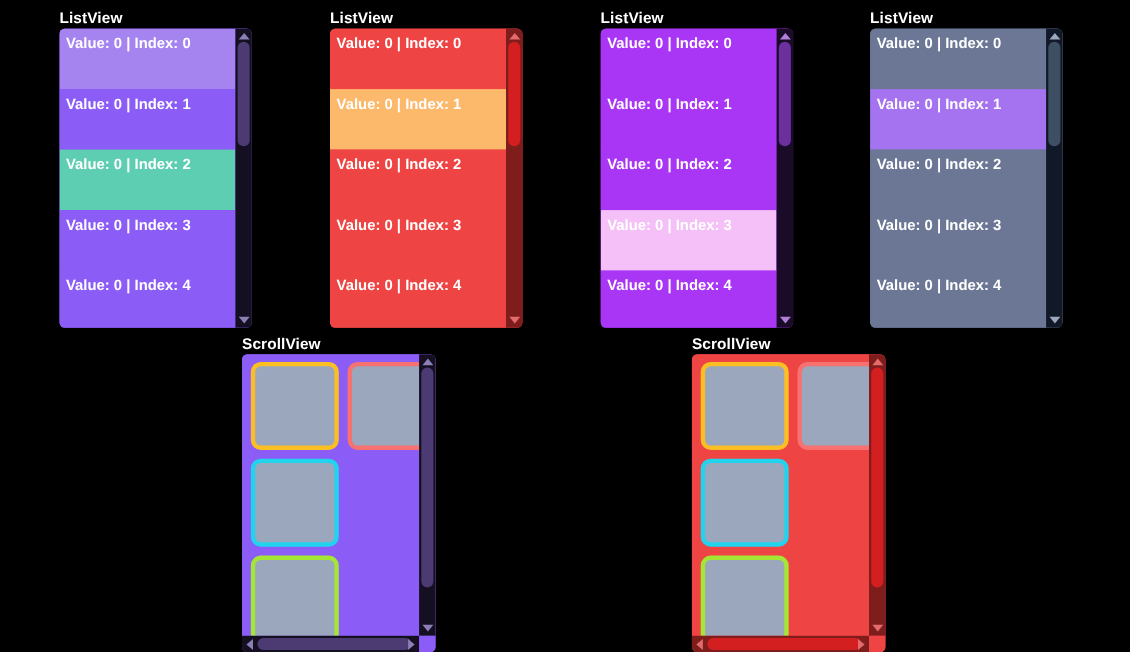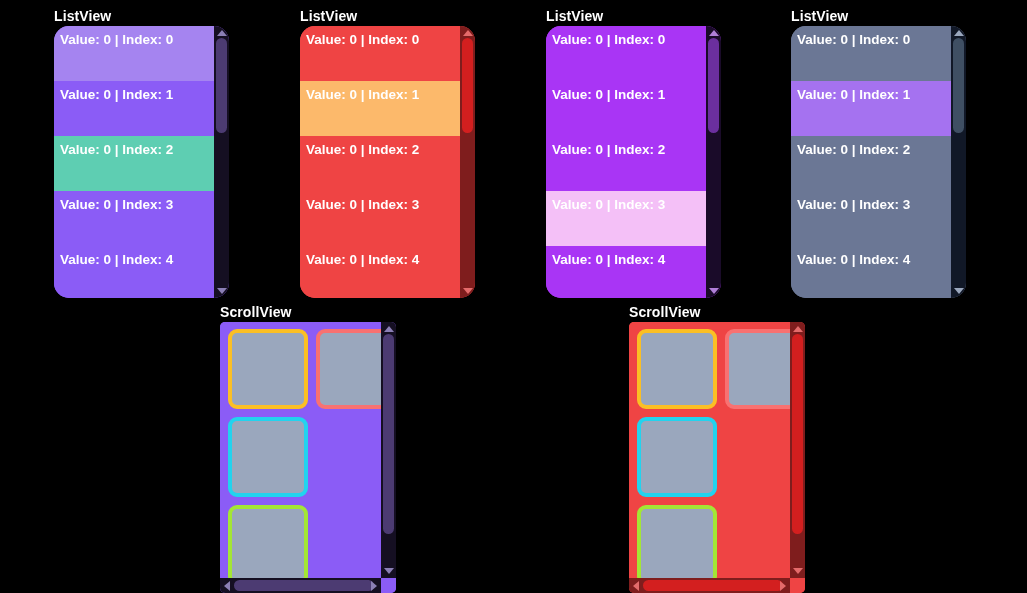--- a/index.html
+++ b/index.html
@@ -27,21 +27,21 @@
     font-weight: bold;
     letter-spacing: 0.1px;
     line-height: 16px;
     white-space: nowrap;
   }
   
   .listview {
     position: absolute;
     top: 22px;
     left: 0;
-    border-radius: 15px;
+    border-radius: 5px;
     overflow: hidden;
     display: flex;
   }
   .lv-items {
     flex: 1 1 auto;
     height: 100%;
     position: relative;
     overflow: hidden;
   }
   .lv-item {

